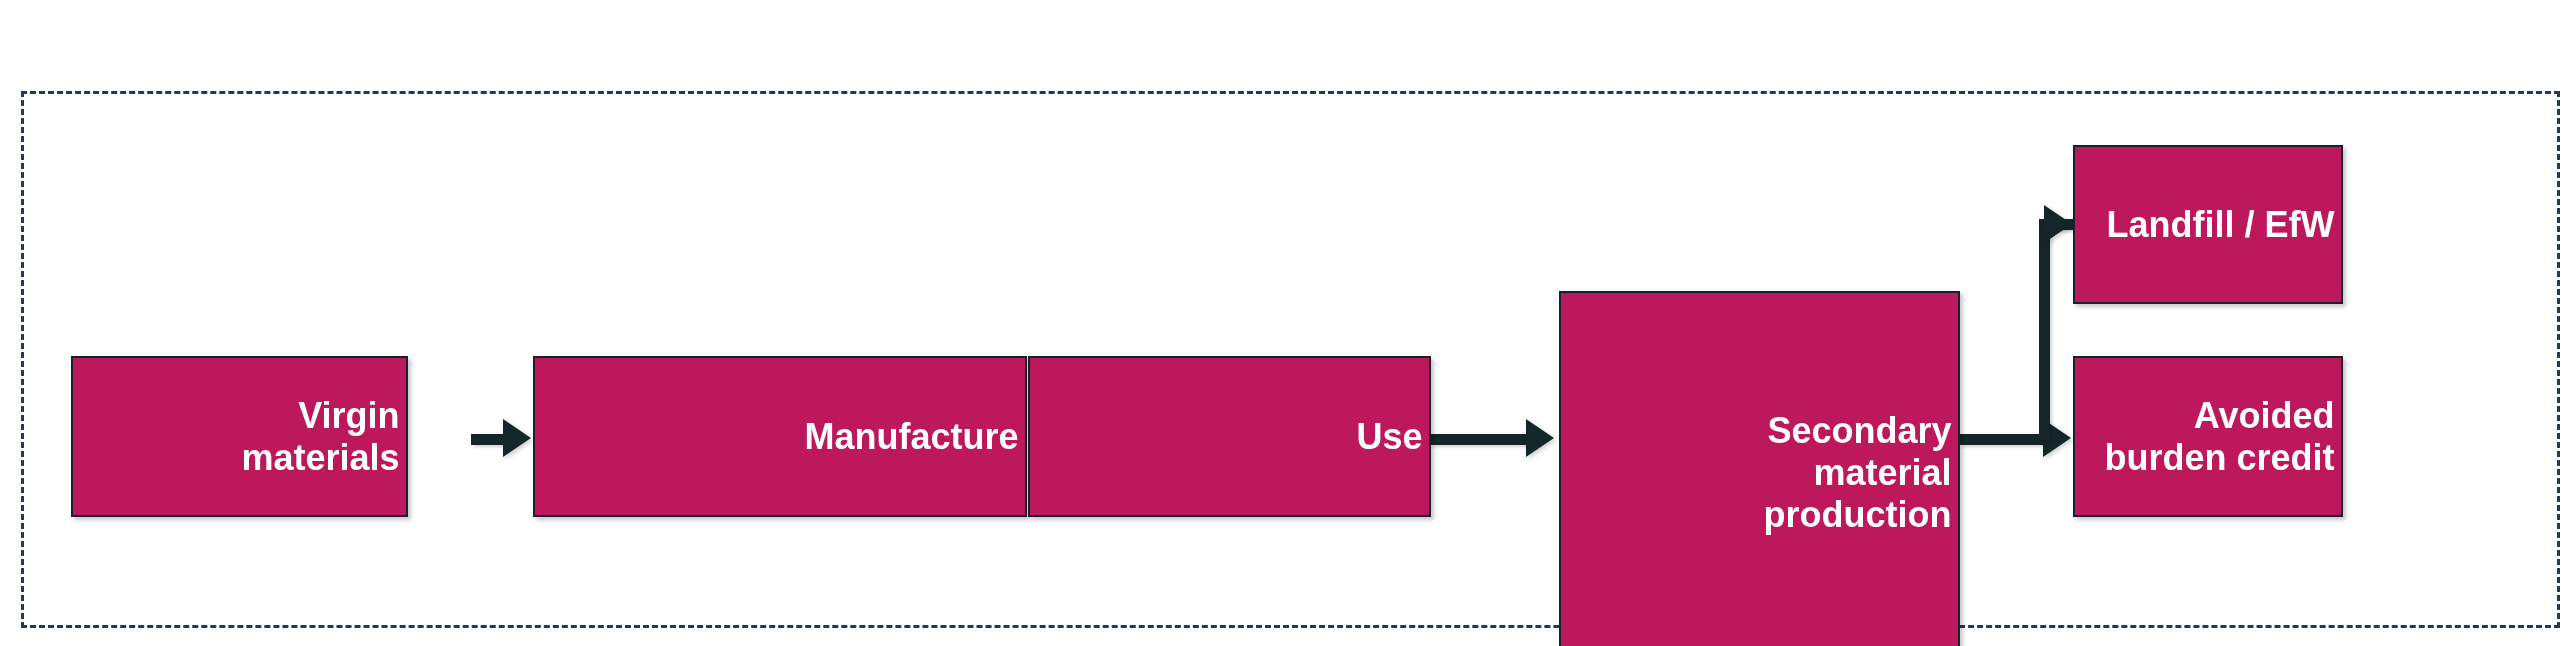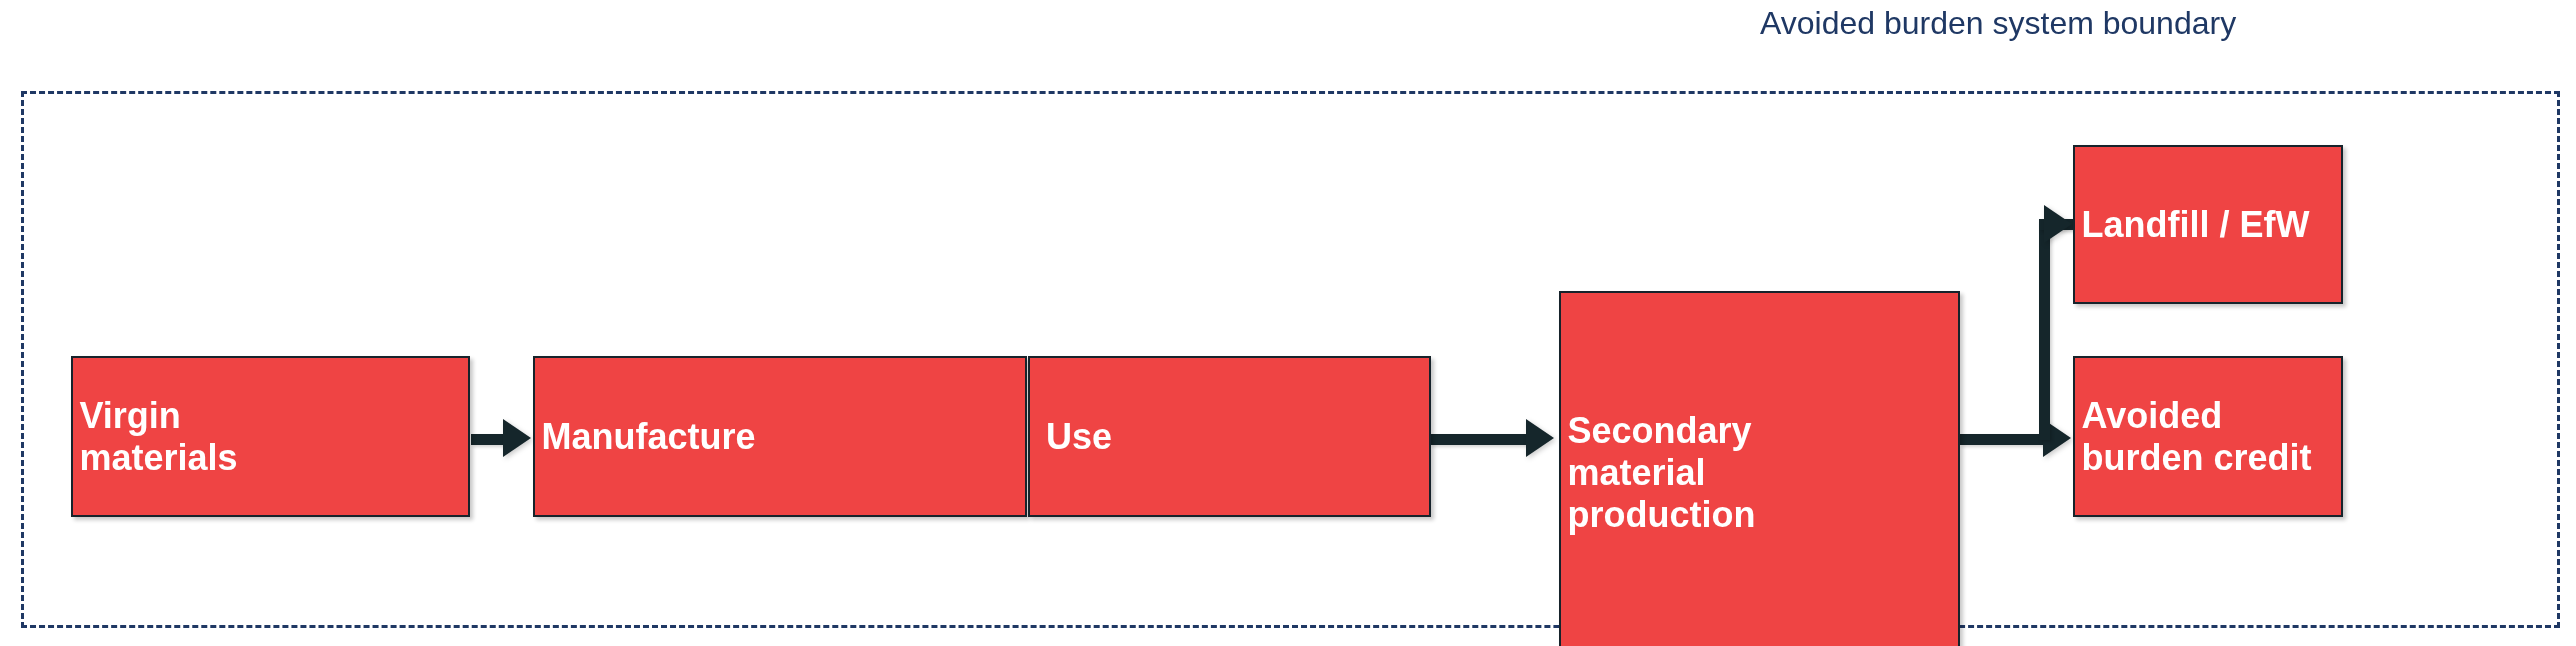--- a/index.html
+++ b/index.html
@@ -44,40 +44,40 @@
     height: 537px;
     border: 3.2px dashed #1F3864;
     box-sizing: border-box;
     background: transparent;
   }
 
   
   .node {
     position: absolute;
     box-sizing: border-box;
-    background: #ef4444;
+    background: #be185d;
     border: 2.4px solid #17232B;
     color: #ffffff;
     font-weight: bold;
     display: flex;
     align-items: center;
     justify-content: center;
-    text-align: left;
+    text-align: right;
     line-height: 1.16;
     font-size: 36px;
     box-shadow: 3.2px 3.2px 4px rgba(0,0,0,0.22);
     padding: 0 6.5px;
   }
   .node-label {
     display: block;
     width: 100%;
     white-space: pre-line;
   }
 
-  #node-virgin        { left: 71px;  top: 356px; width: 399px; height: 161px; }
+  #node-virgin        { left: 71px;  top: 356px; width: 337px; height: 161px; }
   #node-manufacture   { left: 533px; top: 356px; width: 494px; height: 161px; }
   #node-use           { left: 1028px;top: 356px; width: 403px; height: 161px; padding-left: 16px; }
   #node-secondary     { left: 1559px;top: 291px; width: 401px; height: 364px; }
   #node-landfill      { left: 2073px;top: 145px; width: 270px; height: 159px; }
   #node-credit        { left: 2073px;top: 356px; width: 270px; height: 161px; }
 
   
   .conn {
     position: absolute;
     background: #15262B;
@@ -112,21 +112,20 @@
   #line-5 { left: 2039px; top: 219px; height: 221px; }
   
   #line-6 { left: 2039px; top: 219px; width: 44px; }
   #head-6 { left: 2044px; top: 205px; }
 </style>
 </head>
 <body>
 
 <div id="canvas">
 
-  <div class="boundary-title">Avoided burden system boundary</div>
 
   <div class="system-boundary"></div>
 
   <div class="conn h" id="line-1"></div>
   <div class="arrowhead" id="head-1"></div>
 
   <div class="conn h" id="line-2"></div>
   <div class="arrowhead" id="head-2"></div>
 
   <div class="conn h" id="line-3"></div>

